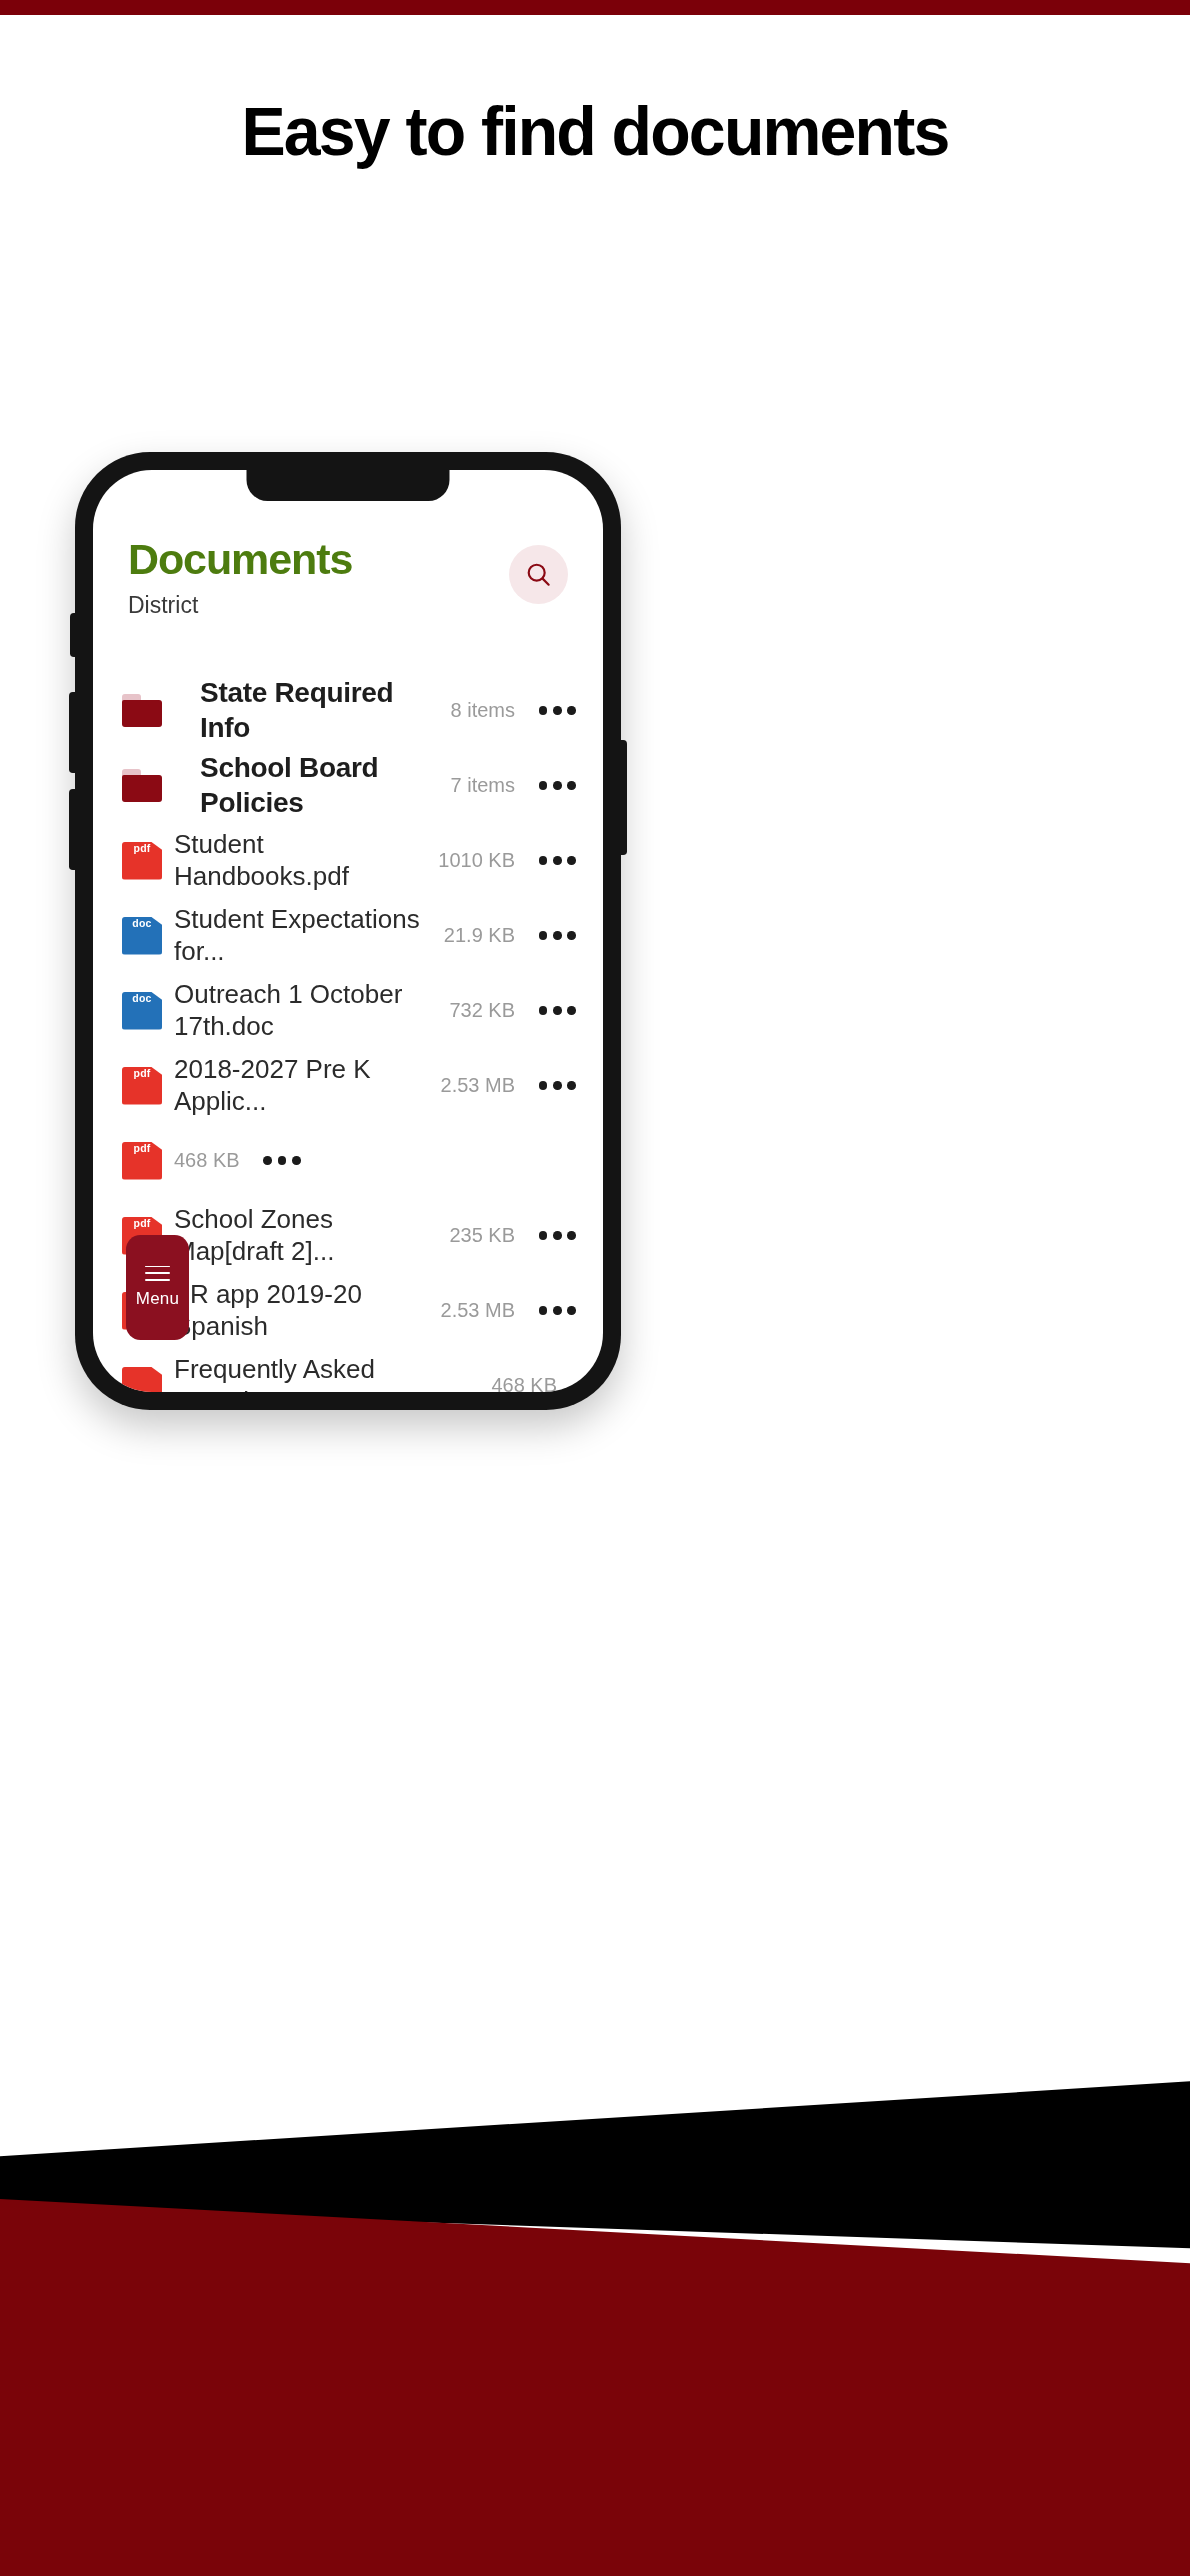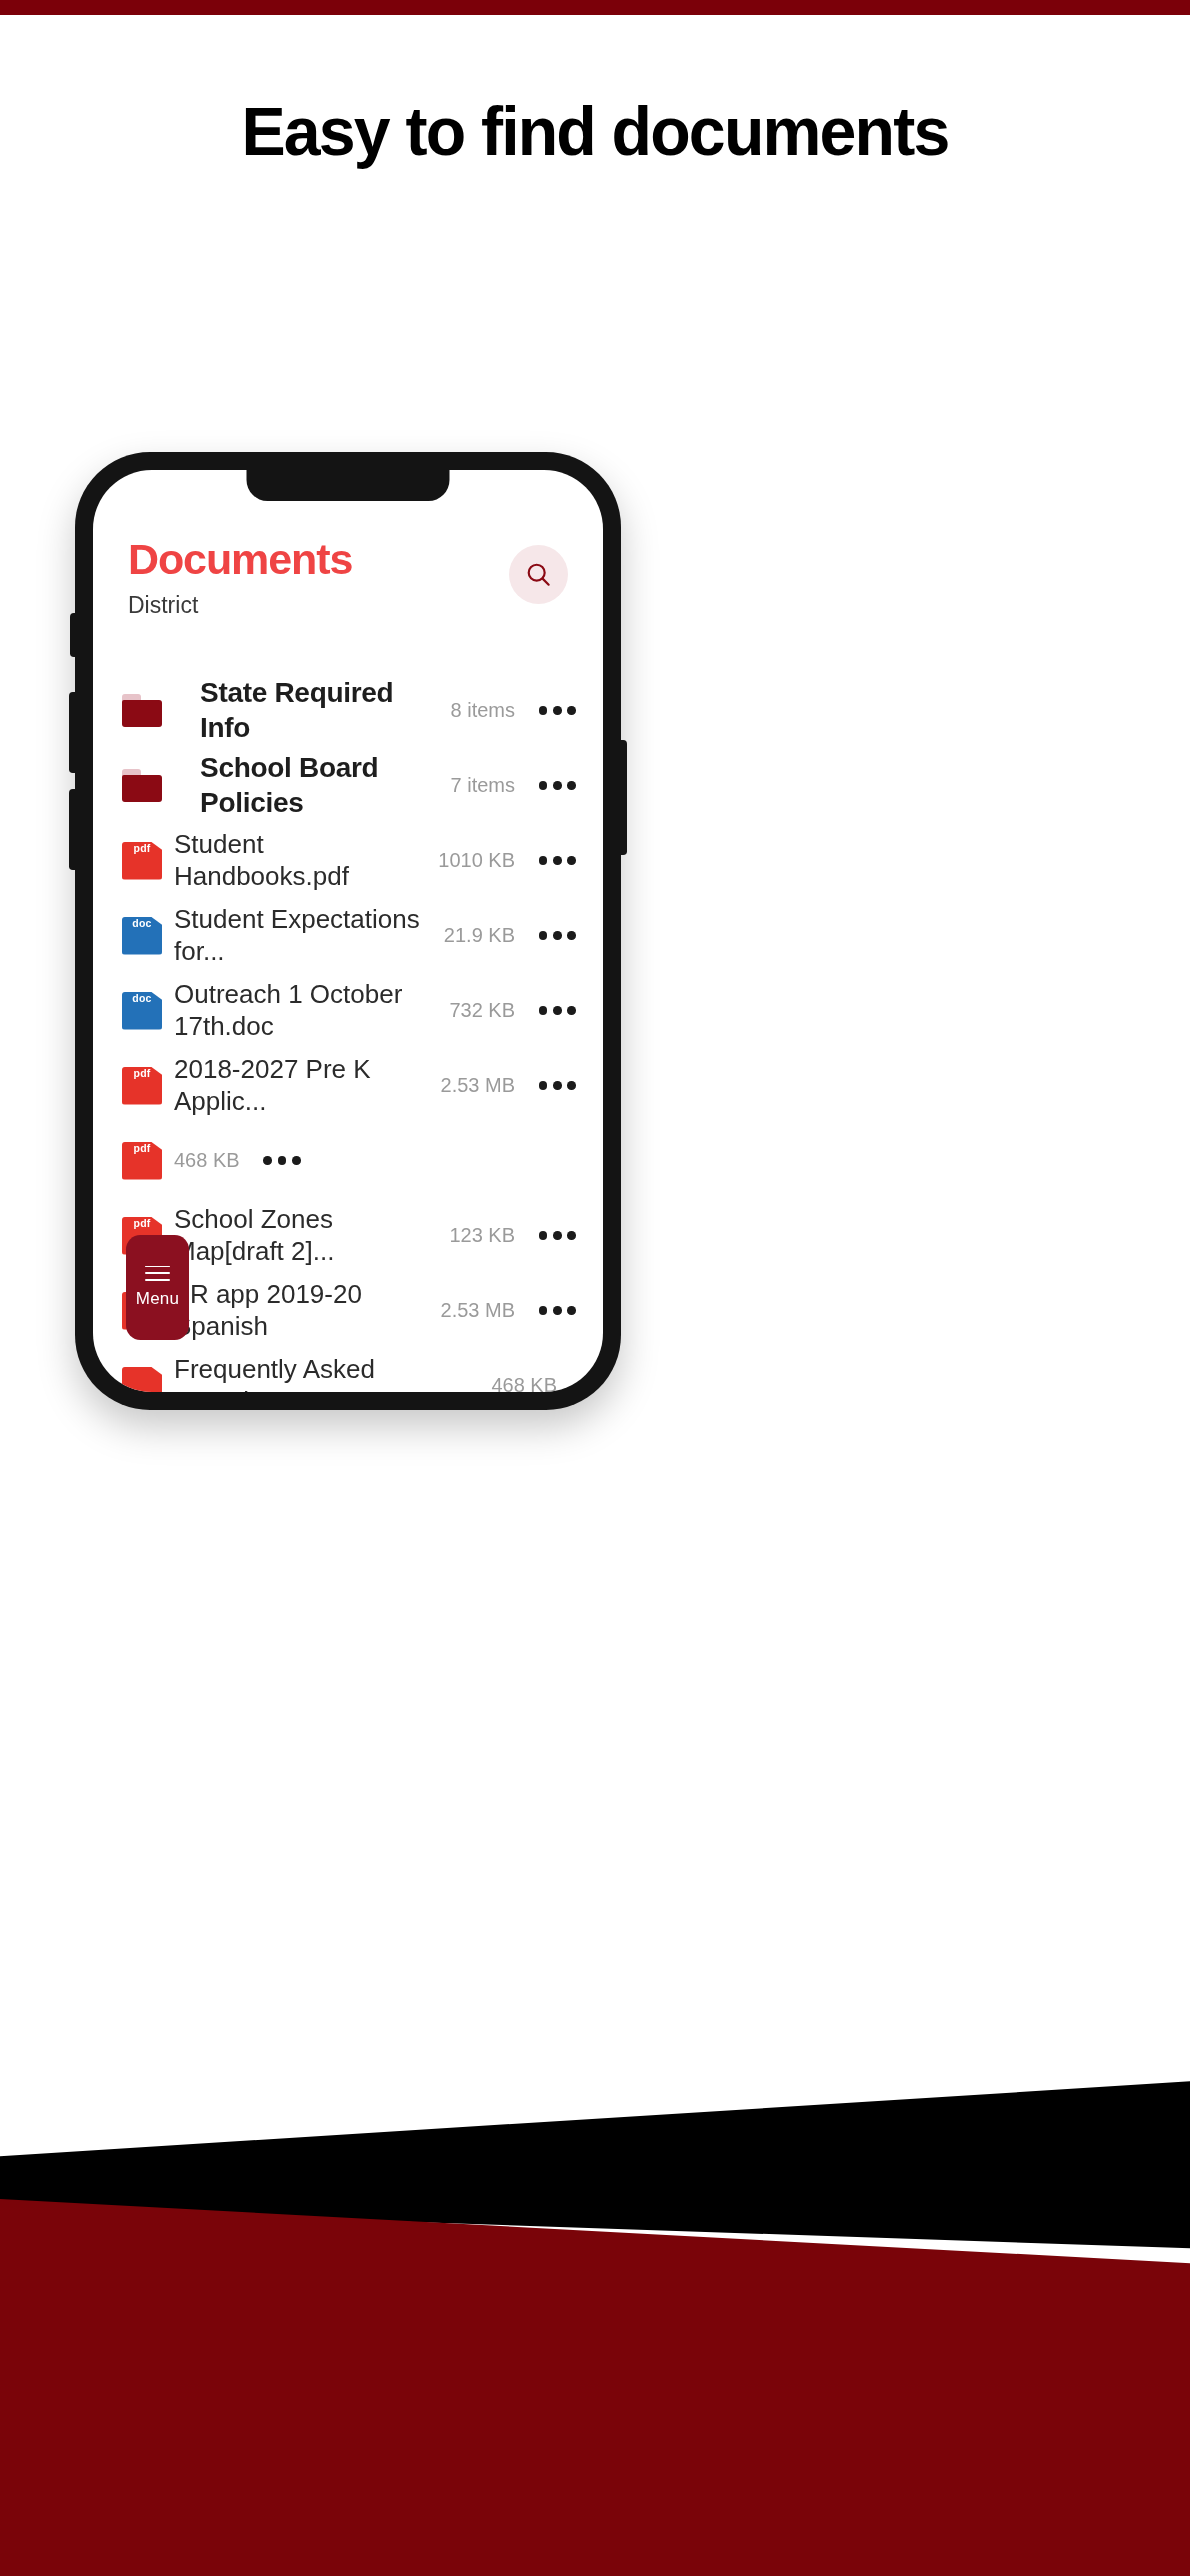--- a/index.html
+++ b/index.html
@@ -79,21 +79,21 @@
   }
 
   
   .app-header{
     position:absolute; top:65px; left:0; right:0;
     padding:0 35px;
     display:flex; align-items:flex-start; justify-content:space-between;
   }
   .title-block{ padding-top:1.9px; }
   .app-title{
-    font-size:43px; font-weight:bold; color:#ef4444;
+    font-size:43px; font-weight:bold; color:#4d7c0f;
     letter-spacing:-1.1px; line-height:1.05;text-align:center;
   }
   .app-subtitle{
     font-size:23px; color:#3a3a3a; margin-top:9.6px; font-weight:400;
   }
   .search-btn{
     width:59px; height:59px; border-radius:50%;
     background:#f6e7e9;
     display:flex; align-items:center; justify-content:center;
     margin-top:9.6px; flex:none;
@@ -320,21 +320,21 @@
           </div>
         </div>
         <div class="row">
           <div class="icon-cell">
             <span class="fileicon pdf">
               <span class="sheet"></span>
               <span class="ext">pdf</span>
             </span>
           </div>
           <div class="name" style="white-space: pre-line;">School Zones Map[draft 2]...</div>
-          <div class="meta">123 KB</div>
+          <div class="meta">235 KB</div>
           <div class="dots">
             <span></span>
             <span></span>
             <span></span>
           </div>
         </div>
         <div class="row">
           <div class="icon-cell">
             <span class="fileicon pdf">
               <span class="sheet"></span>

